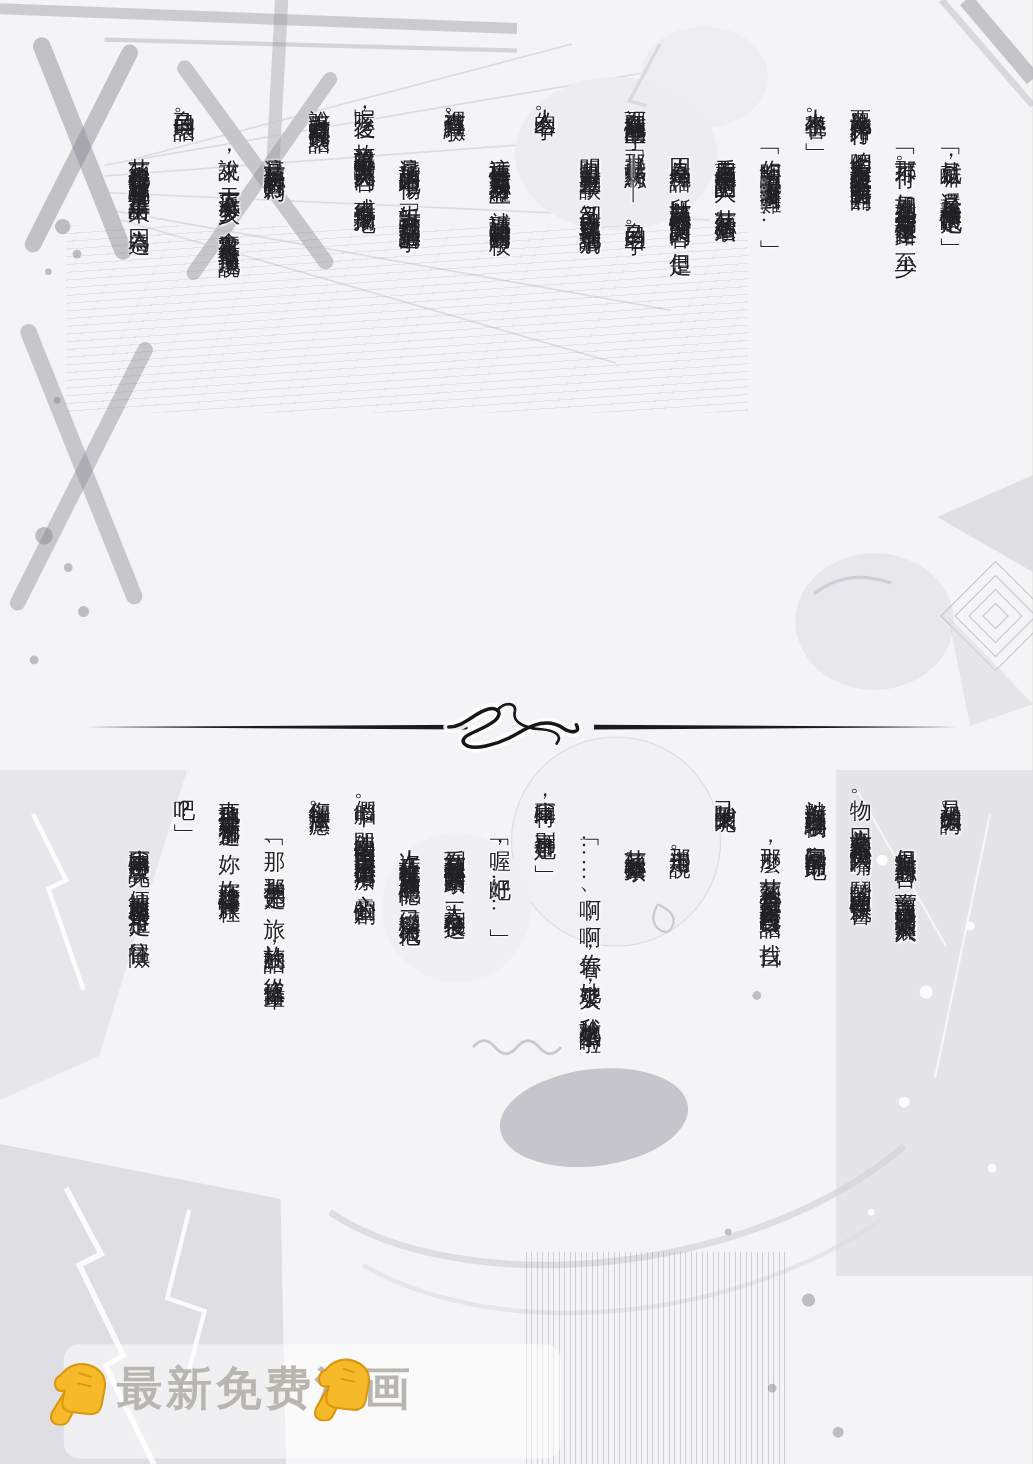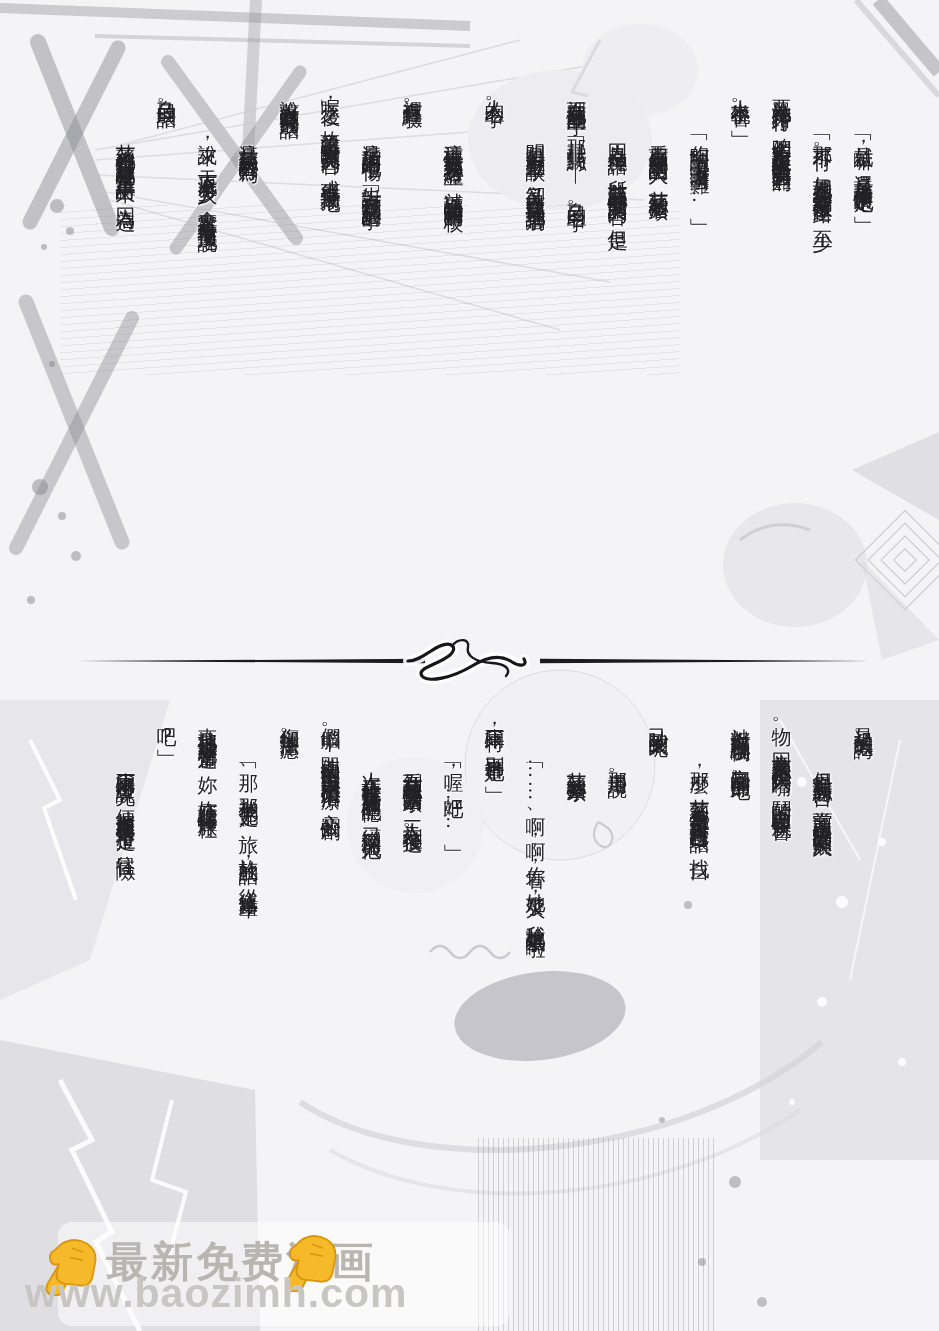--- a/index.html
+++ b/index.html
@@ -218,16 +218,15 @@
       <path d="M32 14 l12 4 M30 24 l14 3" stroke="#d9960f" stroke-width="1.6" fill="none"></path>
     </svg>
     <div class="wm-title">最新免费漫画</div>
     <svg class="hand right" viewBox="0 0 60 64">
       <g fill="#f6b929" stroke="#d9960f" stroke-width="2" stroke-linejoin="round">
         <path d="M18 32 L6 52 q-4 9 4 12 q9 3 13 -6 l10 -20 z"></path>
         <path d="M20 10 q14 -9 28 -1 q11 7 9 20 l-3 16 q-2 10 -13 9 l-17 -2 q-10 -2 -8 -12 l2 -9 q-7 2 -9 -4 q-2 -8 5 -11 z"></path>
       </g>
       <path d="M32 14 l12 4 M30 24 l14 3" stroke="#d9960f" stroke-width="1.6" fill="none"></path>
     </svg>
-    <div class="wm-url">www.baozimh.com</div>
   </div>
 
 </div>
 
 </body></html>

